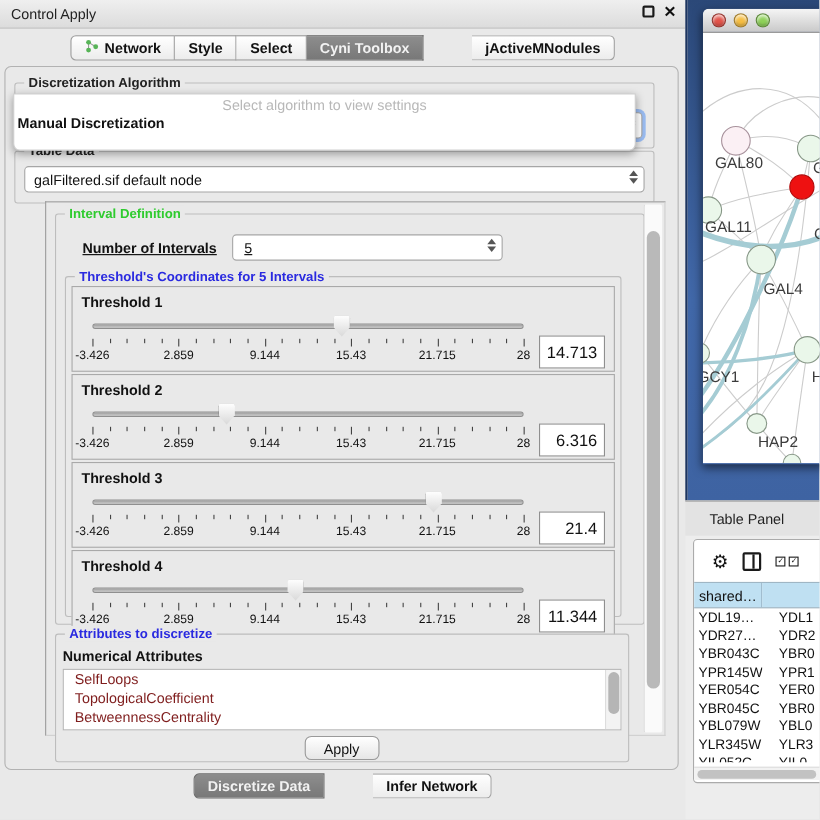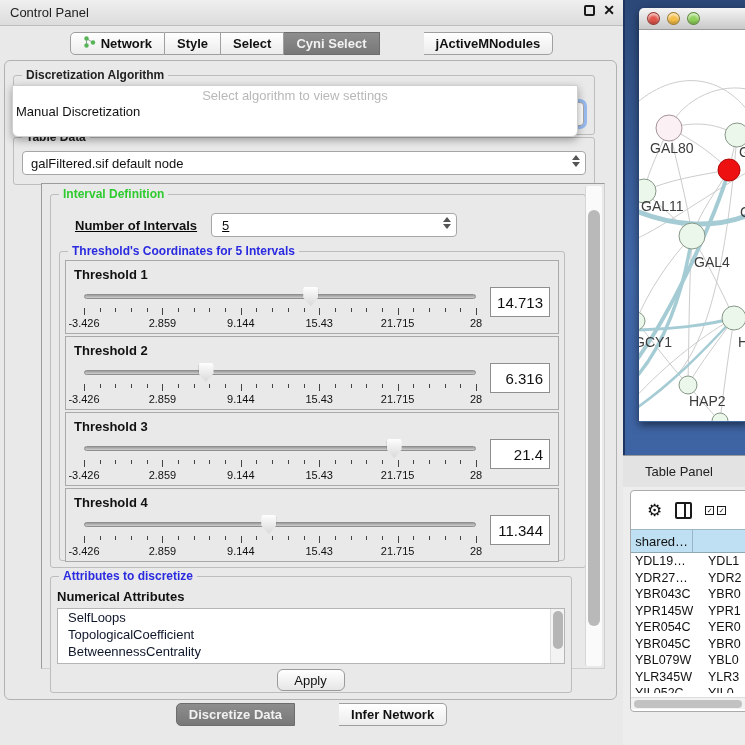--- a/index.html
+++ b/index.html
@@ -70,43 +70,43 @@
     background:linear-gradient(#9a9a9a,#cfcfcf); border:1px solid #8f8f8f; }
   .thumb { position:absolute; top:2px; width:15px; height:19px;
     background:linear-gradient(#fefefe,#d9d9d9);
     clip-path:polygon(8% 0,92% 0,100% 12%,100% 55%,50% 100%,0 55%,0 12%);
     filter:drop-shadow(0 0 1px rgba(0,0,0,.65)); }
   .ticks { position:absolute; left:0; right:0; top:22px; height:9px; }
   .tick { position:absolute; top:1px; width:1px; height:4px; background:#444; }
   .tick.major { height:7px; }
   .tlabels { position:absolute; left:0; right:0; top:32px; height:13px; font-size:11px; color:#111; }
   .tlabel { position:absolute; transform:translateX(-50%); white-space:nowrap; }
-  .thr-value { width:60px; height:30px; background:#fff; border:1px solid #8f8f8f; margin-top:2px;
+  .thr-value { width:60px; height:30px; background:#fff; border:1px solid #8f8f8f; margin-top:20px;
     font-size:15px; color:#111; display:flex; align-items:center; justify-content:flex-end; padding:0 6px; }
 
   .g-attrs { position:absolute; left:8px; top:392px; width:522px; height:117px; background:#e9e9e9; }
   .attr-label { font-size:13px; font-weight:bold; color:#111; margin:12px 0 4px 6px; }
   .attr-listwrap { position:relative; margin:0 6px; height:56px; background:#fff; border:1px solid #b5b5b5; overflow:hidden; }
-  .attr-item { font-size:13px; color:#0f172a; padding:1px 0 1px 10px; }
+  .attr-item { font-size:13px; color:#7f1d1d; padding:1px 0 1px 10px; }
   .list-scroll { position:absolute; right:0; top:0; width:14px; height:100%; background:#f3f3f3; border-left:1px solid #ddd; }
   .list-thumb { position:absolute; left:2px; top:2px; width:10px; height:38px; background:#b5b5b5; border-radius:5px; }
 
   .apply-btn { position:absolute; left:50%; transform:translateX(-50%); top:608px; width:68px; height:22px;
     background:linear-gradient(#ffffff,#e6e6e6); border:1px solid #9a9a9a; border-radius:6px;
     font-size:13px; color:#111; font-family:"Liberation Sans",sans-serif; }
 
   .cp-tabbar.bottom { position:absolute; left:0; width:623px; top:703px; margin:0; }
 
   
   .popup { position:absolute; left:12px; top:85px; width:566px; height:52px; background:#fff;
     border:1px solid #cfcfcf; border-radius:0 0 6px 6px; box-shadow:0 3px 8px rgba(0,0,0,.35); z-index:30;
     padding-top:2px; }
   .popup-placeholder { text-align:center; font-size:13px; color:#b8b8b8; height:16px; }
   .popup-item { font-size:13px; color:#111; padding:0 3px; height:16px; line-height:16px; }
-  .popup-item.bold { font-weight:normal; }
+  .popup-item.bold { font-weight:bold; }
 
   
   #right-region { position:absolute; left:623px; top:0; width:122px; height:745px; background:#ededed; }
   .desktop-blue { position:absolute; left:0; top:0; width:122px; height:455px;
     background:linear-gradient(#2b4878,#4168a9 60%,#3e63a2); border-left:2px solid #1d3560; }
   .net-window { position:absolute; left:14px; top:8px; width:110px; height:414px;
     border-radius:5px 0 0 0; box-shadow:0 3px 9px rgba(0,0,0,.55); overflow:hidden; }
   .net-titlebar { height:22px; background:linear-gradient(#f5f5f5,#c9c9c9); border-bottom:1px solid #9a9a9a;
     display:flex; align-items:center; gap:7px; padding-left:8px; }
   .tl { width:13px; height:13px; border-radius:50%; border:1px solid rgba(0,0,0,.35);
@@ -138,21 +138,21 @@
   .hscroll { position:absolute; left:0; bottom:2px; width:100%; height:12px; background:#f2f2f2; border-top:1px solid #ddd; }
   .hthumb { position:absolute; left:3px; top:2px; width:108px; height:8px; background:#c2c2c2; border-radius:4px; }
 </style>
 </head>
 <body>
 
 <div id="screen">
 
   <section id="control-panel">
     <header class="cp-titlebar">
-      <span class="cp-title">Control Panel</span>
+      <span class="cp-title">Control Apply</span>
       <span class="cp-winbtns">
         <span class="float-box"></span>
         <span class="close-x">✕</span>
       </span>
     </header>
 
     <div class="cp-tabbar" id="top-tabs">
         <div class="tab">
           <span><svg width="13" height="14" viewBox="0 0 13 14">
               <path d="M3.5 3.5 L3.5 10.5 M3.5 3.5 L10 7.5" stroke="#9a9a9a" stroke-width="1" fill="none"></path>
@@ -162,21 +162,21 @@
             </svg></span>
           <span>Network</span>
         </div>
         <div class="tab">
           <span>Style</span>
         </div>
         <div class="tab">
           <span>Select</span>
         </div>
         <div class="tab sel">
-          <span>Cyni Select</span>
+          <span>Cyni Toolbox</span>
         </div>
         <div class="tab">
           <span>jActiveMNodules</span>
         </div>
       </div>
 
     <div class="cp-content">
 
       <div class="group g-discr">
         <span class="gtitle">Discretization Algorithm</span>

